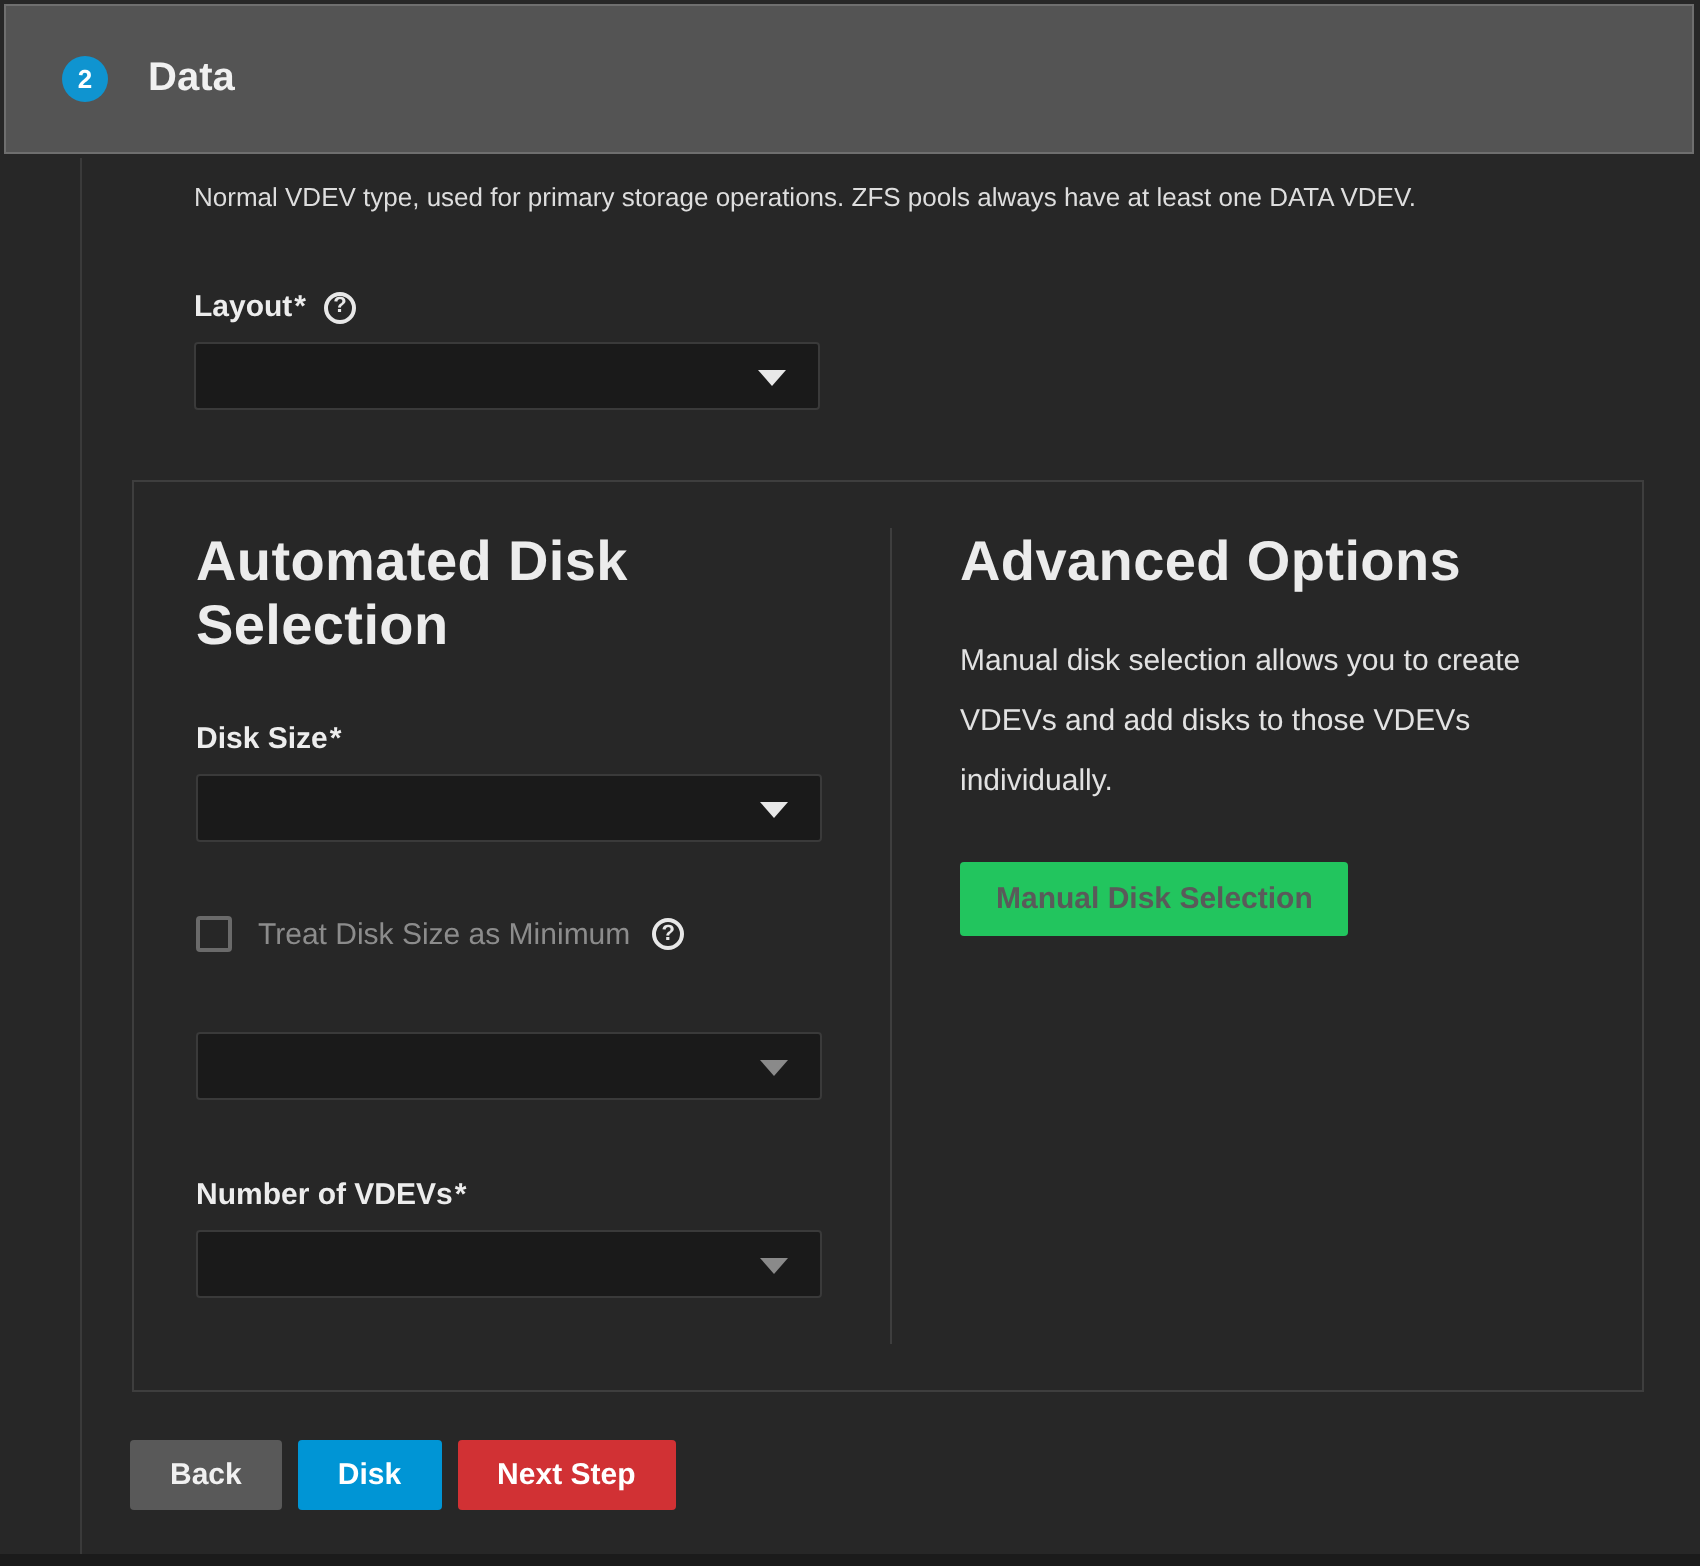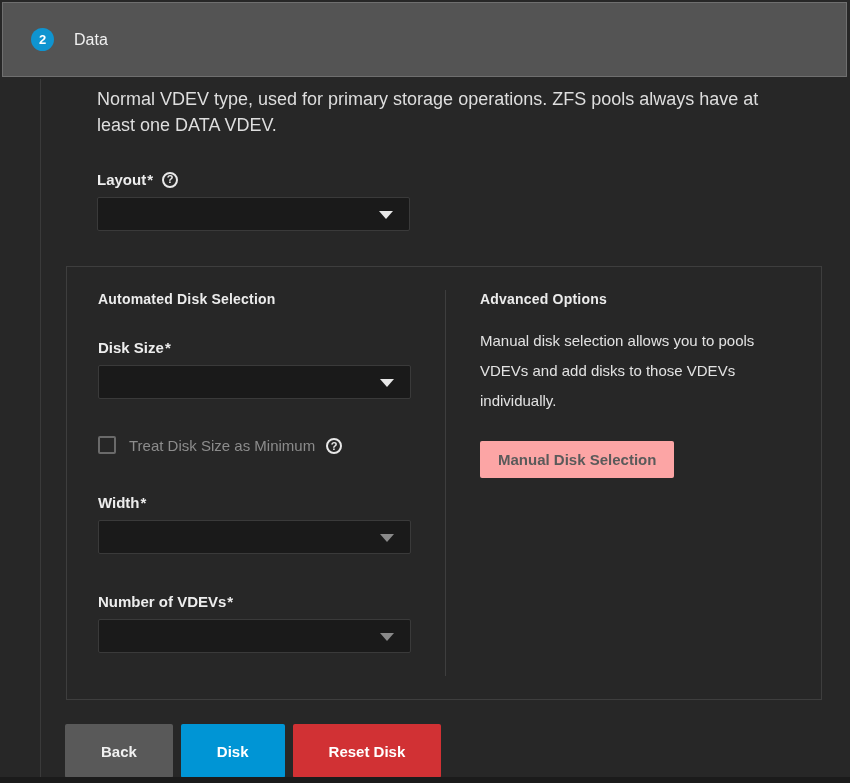--- a/index.html
+++ b/index.html
@@ -28,40 +28,40 @@
   .step-circle {
     width: 23px; height: 23px;
     border-radius: 50%;
     background: #0f94d0;
     color: #ffffff;
     font-size: 13px; font-weight: bold;
     display: flex; align-items: center; justify-content: center;
   }
   .step-title {
     margin-left: 20px;
-    font-size: 16px;
-    font-weight: normal;
+    font-size: 20px;
+    font-weight: bold;
     color: #f0f0f0;
   }
 
   
   .stepper-line {
     position: absolute;
     left: 40px; top: 79px;
     width: 1px; height: 699px;
     background: #3a3a3a;
     z-index: 0;
   }
 
   .content { position: relative; z-index: 1; }
 
   .step-desc {
     margin: 9px 60px 0 97px;
     max-width: 695px;
-    font-size: 18px;
+    font-size: 13px;
     line-height: 26px;
     color: #dedede;
   }
 
   .field-label-row {
     display: flex;
     align-items: center;
     gap: 9px;
   }
   .field-label {
@@ -118,34 +118,34 @@
   .panel-divider {
     width: 1px;
     background: #3e3e3e;
     margin: 23px 0;
   }
   .panel-right {
     flex: 1;
     padding: 24px 0 0 34px;
   }
   .panel-heading {
-    font-size: 14px;
+    font-size: 28px;
     font-weight: bold;
     color: #ececec;
     letter-spacing: 0.2px;
   }
 
   .m-top-32 { margin-top: 32px; }
   .m-top-39 { margin-top: 39px; }
   .m-top-40 { margin-top: 40px; }
 
   .checkbox-row {
     margin-top: 37px;
     display: flex;
-    align-items: flex-end;
+    align-items: center;
   }
   .checkbox {
     width: 18px; height: 18px;
     border: 2px solid #6a6a6a;
     border-radius: 2px;
     background: transparent;
     cursor: pointer;
     flex: 0 0 auto;
   }
   .checkbox-label {
@@ -158,46 +158,46 @@
   .adv-desc {
     margin-top: 19px;
     max-width: 305px;
     font-size: 15px;
     line-height: 30px;
     color: #e2e2e2;
   }
   .btn-disabled {
     margin-top: 25px;
     display: inline-block;
-    background: #fca5a5;
+    background: #22c55e;
     color: #5a5a5a;
     border: none;
     font-family: inherit;
     font-size: 15px;
     font-weight: bold;
     padding: 10px 18px;
     border-radius: 2px;
     cursor: default;
   }
 
   
   .actions {
     margin: 24px 0 0 65px;
     display: flex;
     gap: 8px;
   }
   .btn {
-    height: 54px;
+    height: 35px;
     border: none;
     border-radius: 2px;
     font-family: inherit;
     font-size: 15px;
     font-weight: bold;
     color: #f1f1f1;
-    padding: 0 36px;
+    padding: 0 20px;
     cursor: pointer;
   }
   .btn-gray  { background: #595959; }
   .btn-blue  { background: #0095d5; color: #ffffff; }
   .btn-red   { background: #d13134; color: #ffffff; }
 
   .bottom-strip {
     position: absolute;
     left: 0; right: 0; bottom: 0;
     height: 6px;
@@ -244,23 +244,20 @@
         </div>
       </div>
 
       <div class="checkbox-row">
         <span class="checkbox"></span>
         <span class="checkbox-label">Treat Disk Size as Minimum</span>
         <span class="help-icon">?</span>
       </div>
 
       <div class="m-top-40">
-        <div class="field-label-row">
-          <span class="field-label"><span>Width</span><span class="req">*</span></span>
-        </div>
         <div class="select-box disabled">
           <span></span>
           <span class="select-caret"></span>
         </div>
       </div>
 
       <div class="m-top-39">
         <div class="field-label-row">
           <span class="field-label"><span>Number of VDEVs</span><span class="req">*</span></span>
         </div>
@@ -268,26 +265,26 @@
           <span></span>
           <span class="select-caret"></span>
         </div>
       </div>
     </div>
 
     <div class="panel-divider"></div>
 
     <div class="panel-right">
       <div class="panel-heading">Advanced Options</div>
-      <div class="adv-desc">Manual disk selection allows you to pools VDEVs and add disks to those VDEVs individually.</div>
+      <div class="adv-desc">Manual disk selection allows you to create VDEVs and add disks to those VDEVs individually.</div>
       <button class="btn-disabled" disabled="">Manual Disk Selection</button>
     </div>
   </div>
 
   <div class="actions">
     <button class="btn btn-gray">Back</button>
     <button class="btn btn-blue">Disk</button>
-    <button class="btn btn-red">Reset Disk</button>
+    <button class="btn btn-red">Next Step</button>
   </div>
 
 </div>
 
 <div class="bottom-strip"></div>
 
 </body></html>

